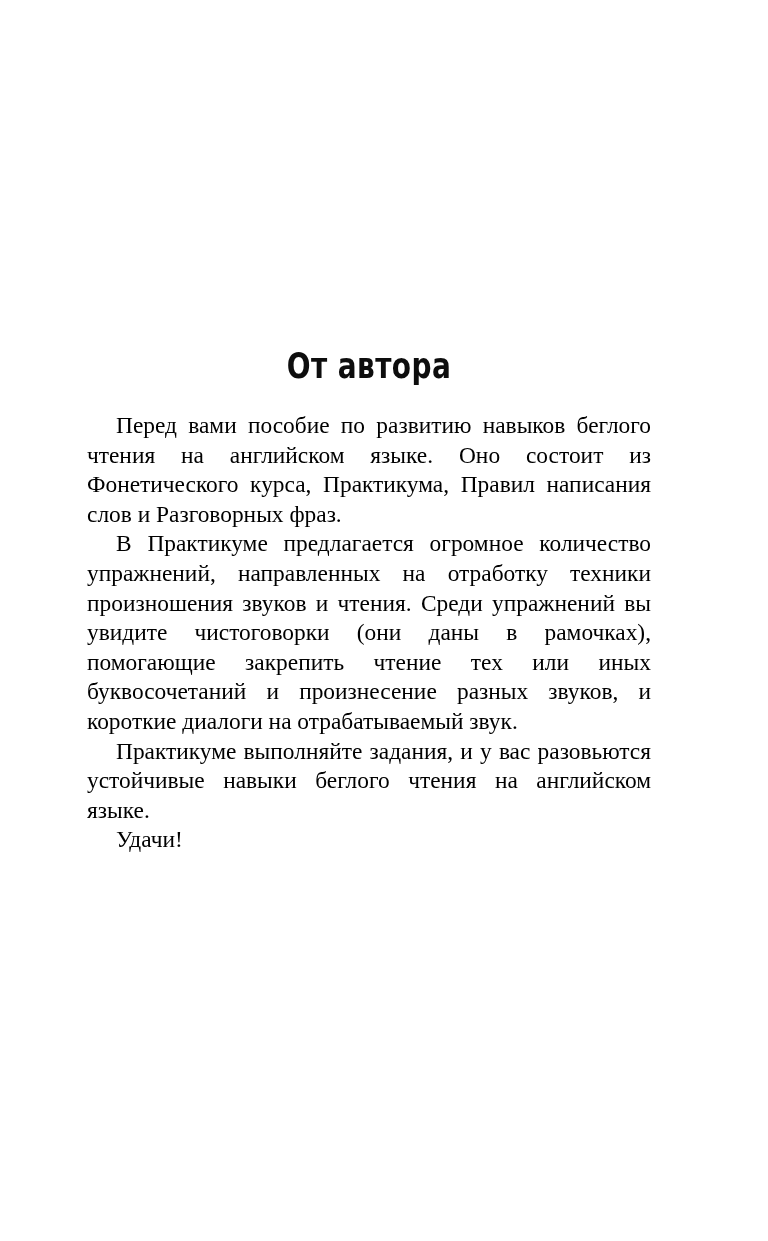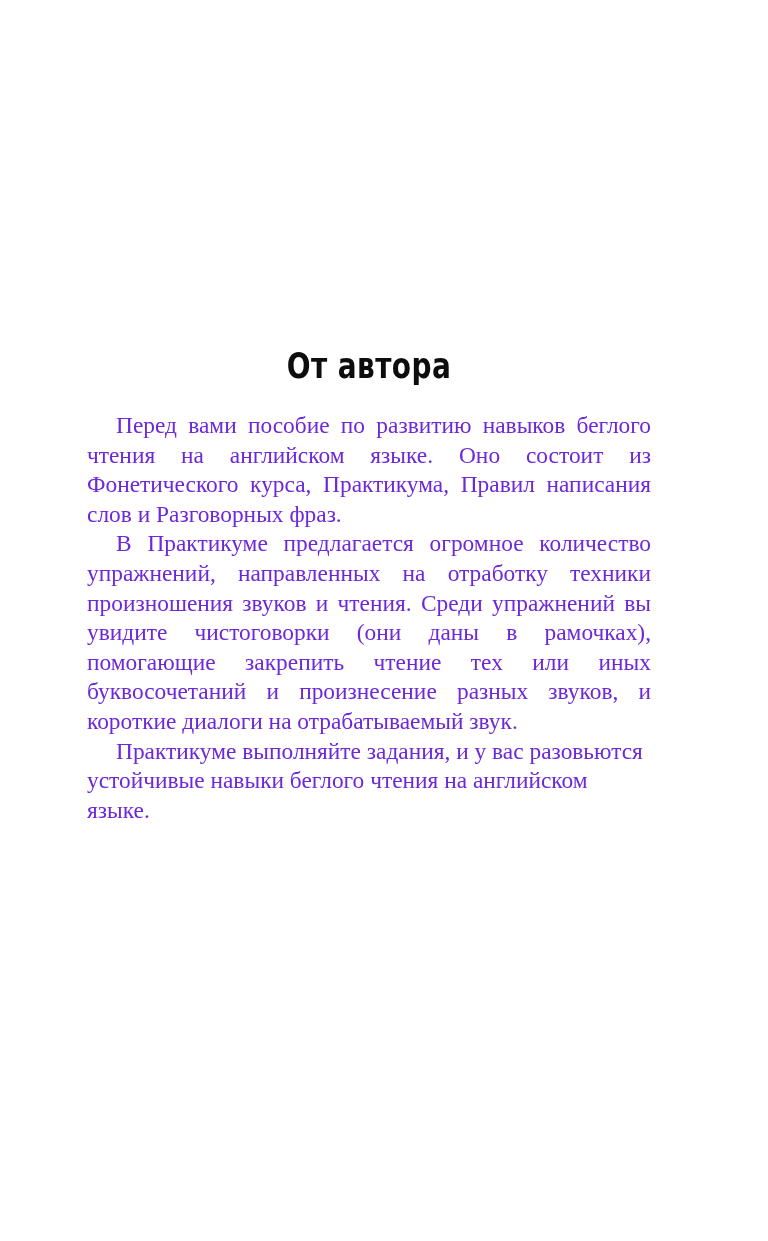--- a/index.html
+++ b/index.html
@@ -47,21 +47,21 @@
   
   .body-text {
     position: absolute;
     left: 87px;
     top: 411px;
     width: 564px;
     font-size: 23.4px;
     line-height: 29.6px;
     text-align: justify;
     text-justify: inter-word;
-    color: #6d28d9;
+    color: #000000;
     hyphens: manual;
   }
 
   .body-text p {
     margin: 0;
     padding: 0;
     text-indent: 29px;
     text-align: justify;
   }
 
@@ -78,15 +78,16 @@
 <body>
 
 <div class="page">
 
   <h1 class="chapter-heading">От автора</h1>
 
   <div class="body-text">
     <p>Перед вами пособие по развитию навыков бе­глого чтения на английском языке. Оно состоит из Фонетического курса, Практикума, Правил написания слов и Разговорных фраз.</p>
     <p>В Практикуме предлагается огромное коли­чество упражнений, направленных на отработку техники произношения звуков и чтения. Среди упражнений вы увидите чистоговорки (они даны в рамочках), помогающие закрепить чтение тех или иных буквосочетаний и произнесение раз­ных звуков, и короткие диалоги на отрабатыва­емый звук.</p>
     <p>Практикуме выполняйте задания, и у вас ра­зовьются устойчивые навыки беглого чтения на английском языке.</p>
+    <p class="para-short">Удачи!</p>
   </div>
 
 </div>
 
 </body></html>

